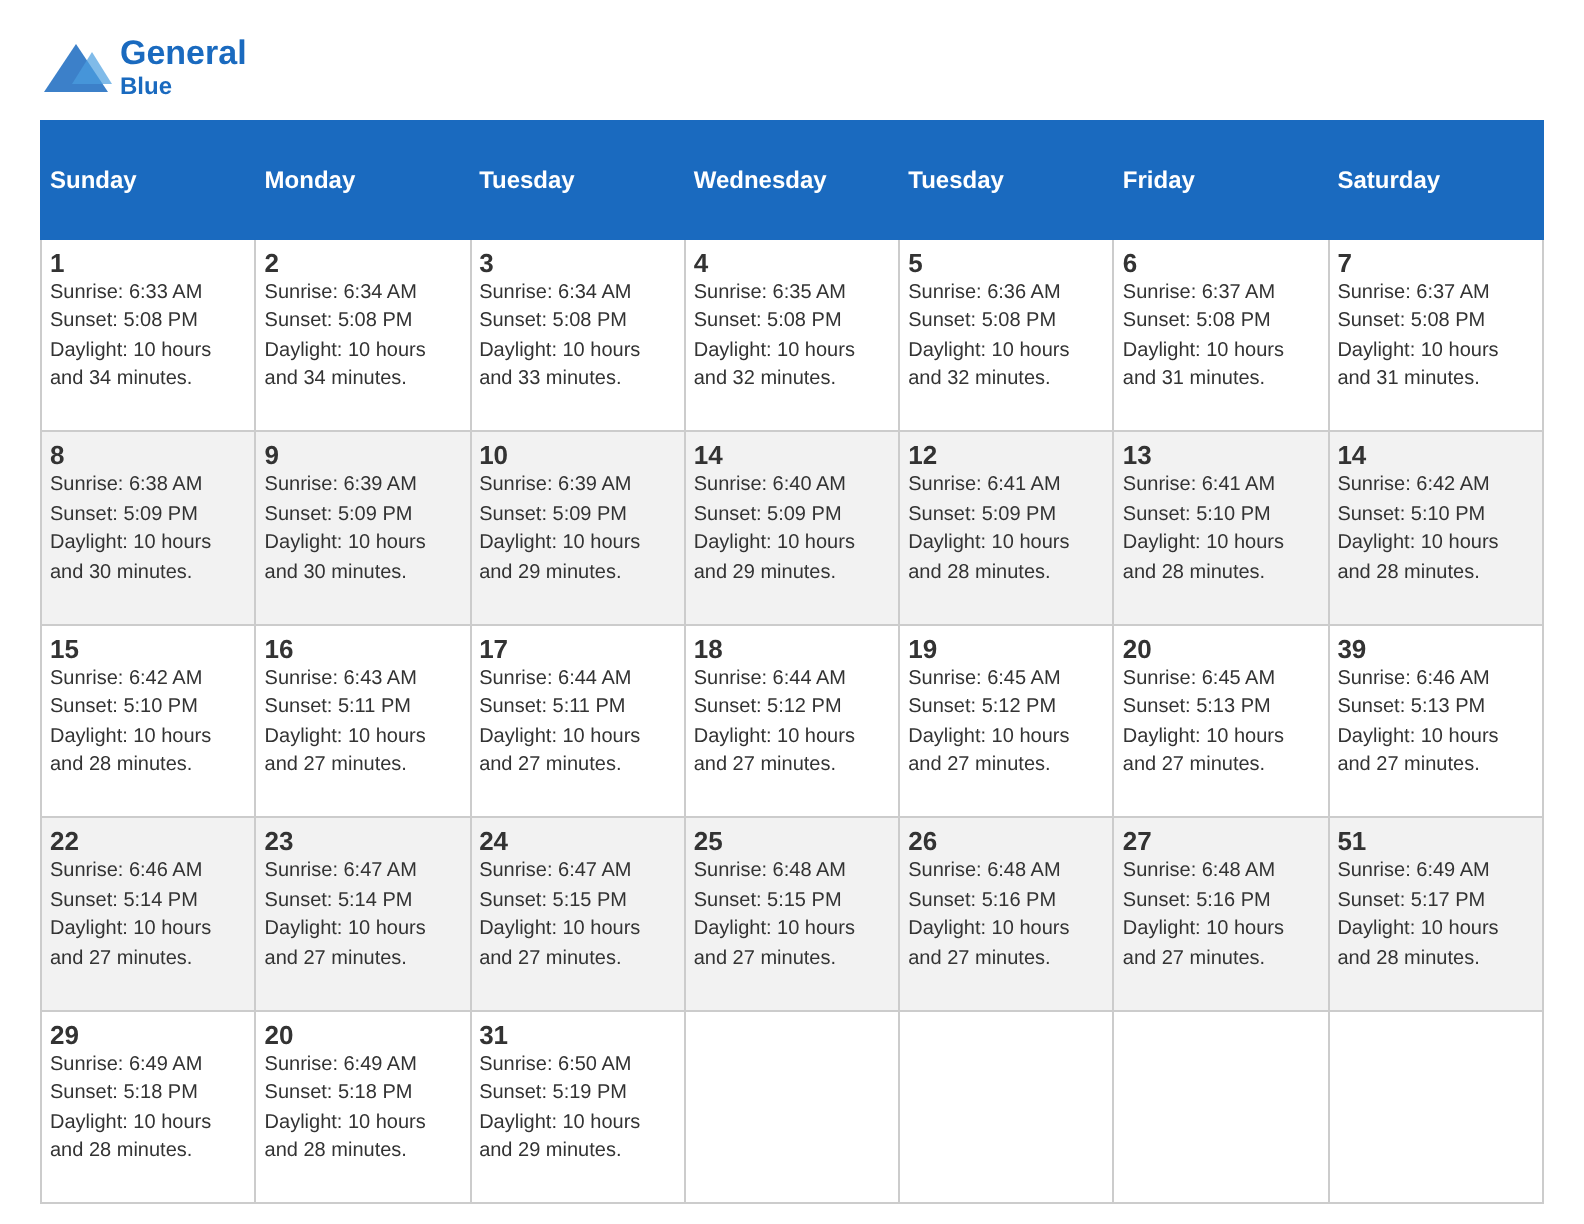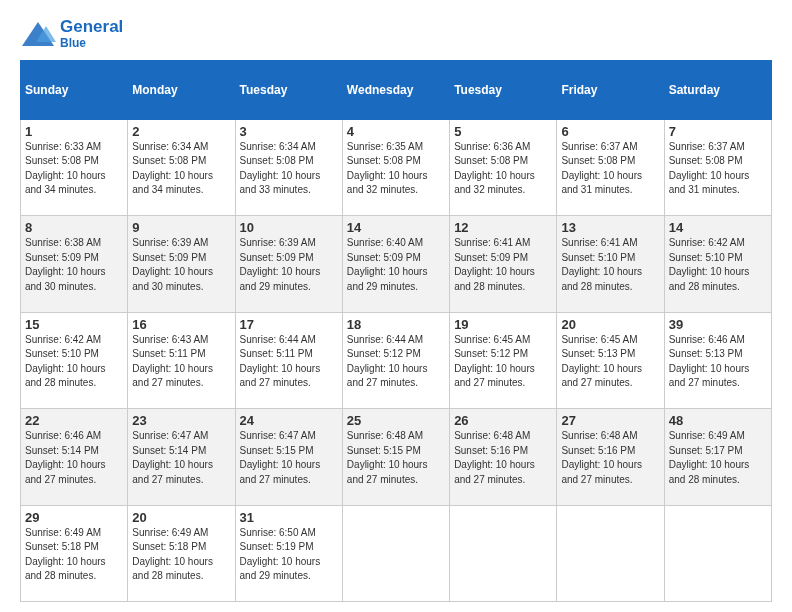--- a/index.html
+++ b/index.html
@@ -232,21 +232,21 @@
           </td>
           <td>
             <span class="day-num">26</span>
             <div class="day-info">Sunrise: 6:48 AM<br>Sunset: 5:16 PM<br>Daylight: 10 hours<br>and 27 minutes.</div>
           </td>
           <td>
             <span class="day-num">27</span>
             <div class="day-info">Sunrise: 6:48 AM<br>Sunset: 5:16 PM<br>Daylight: 10 hours<br>and 27 minutes.</div>
           </td>
           <td>
-            <span class="day-num">48</span>
+            <span class="day-num">51</span>
             <div class="day-info">Sunrise: 6:49 AM<br>Sunset: 5:17 PM<br>Daylight: 10 hours<br>and 28 minutes.</div>
           </td>
         </tr>
         <tr>
           <td>
             <span class="day-num">29</span>
             <div class="day-info">Sunrise: 6:49 AM<br>Sunset: 5:18 PM<br>Daylight: 10 hours<br>and 28 minutes.</div>
           </td>
           <td>
             <span class="day-num">20</span>

